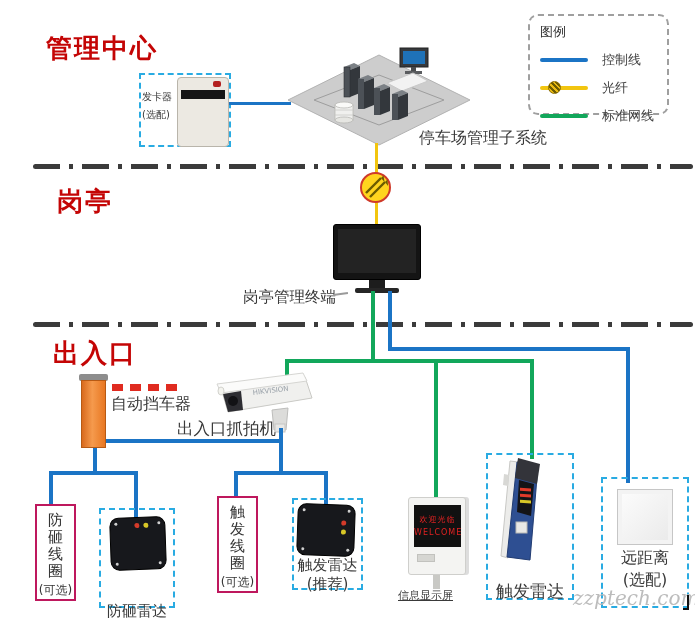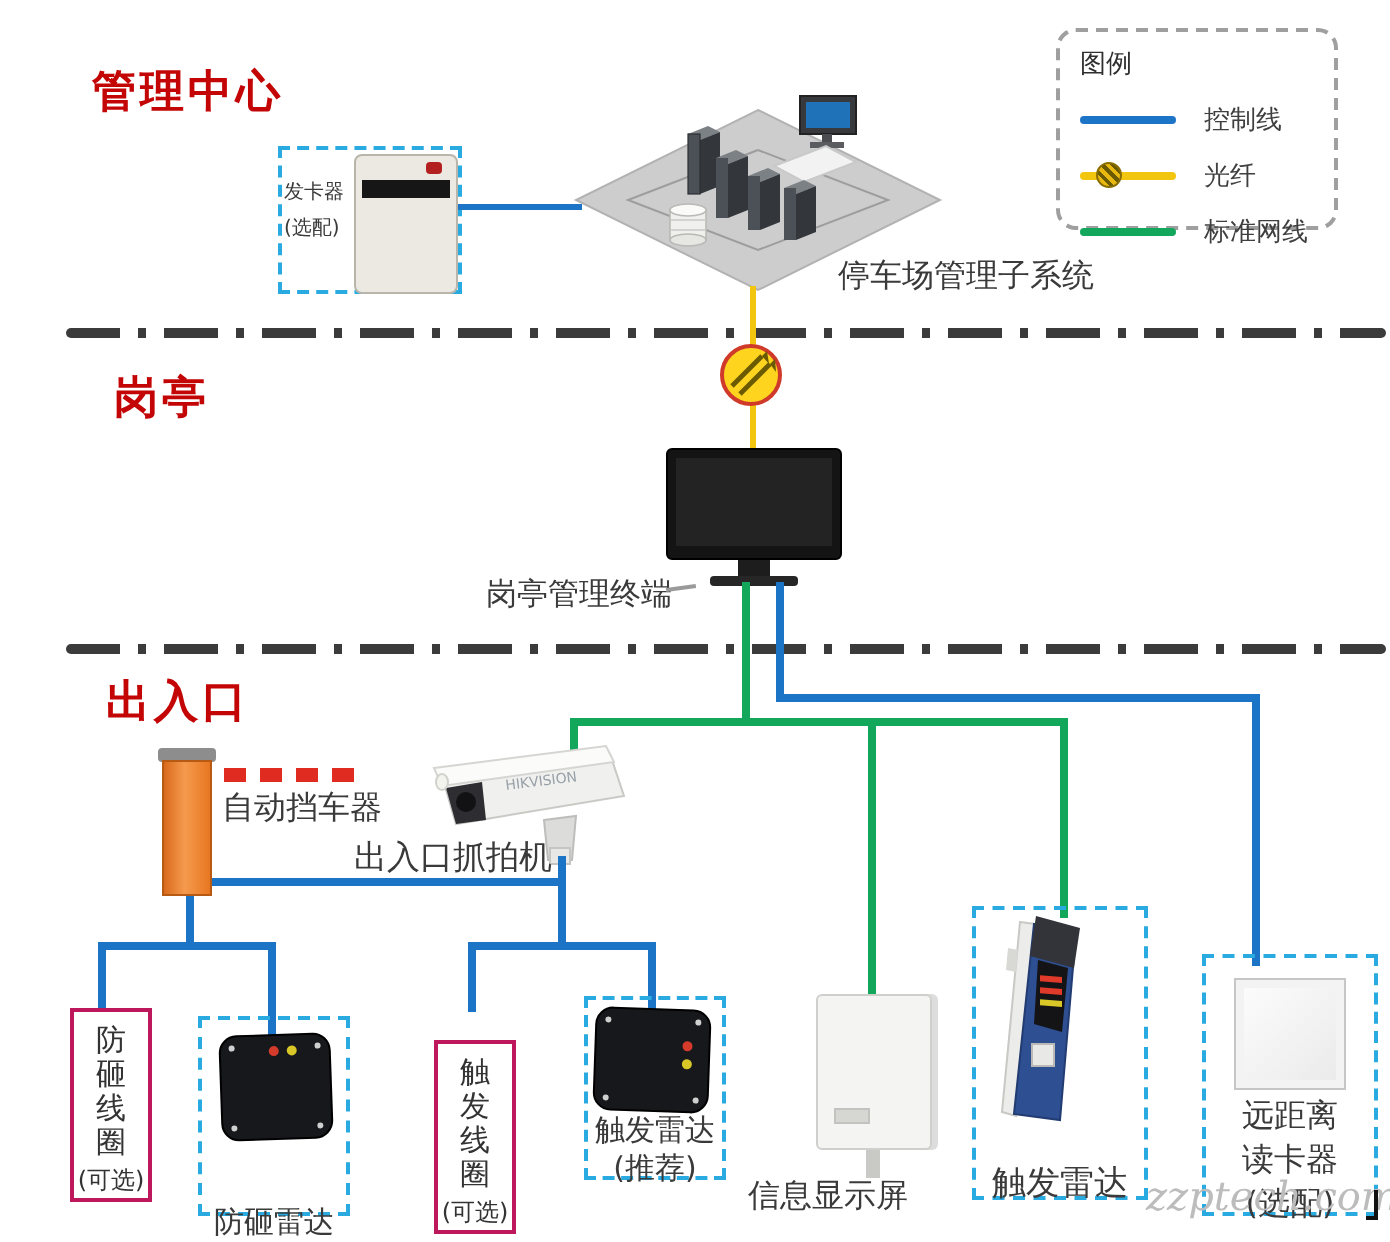--- a/index.html
+++ b/index.html
@@ -1,20 +1,20 @@
 <!DOCTYPE html>
 <html><head>
 <meta charset="utf-8">
 <style>
   * { margin:0; padding:0; box-sizing:border-box; }
   html,body { background:#ffffff; }
   body { font-family:"DejaVu Sans","Liberation Sans",sans-serif; }
   #stage { position:relative; width:695px; height:621px; background:#ffffff; overflow:hidden; }
 
-  .section-title { position:absolute; font-weight:bold; color:#c40505; font-size:22px; letter-spacing:2px; }
+  .section-title { position:absolute; font-weight:bold; color:#c40505; font-size:26px; letter-spacing:2px; }
   .divider { position:absolute; left:33px; width:660px; height:5px; border-radius:3px;
              background:repeating-linear-gradient(90deg,#3b3b3b 0 27px,transparent 27px 36px,#3b3b3b 36px 40px,transparent 40px 49px); }
 
   .lbl { position:absolute; color:#3a3a3a; white-space:nowrap; }
 
   
   .line { position:absolute; }
   .blue { background:#1b74c5; }
   .green { background:#12a75b; }
   .yellow { background:#f2c50f; }
@@ -223,63 +223,66 @@
     <span class="screw" style="left:4px; top:4px;"></span>
     <span class="screw" style="right:4px; top:4px;"></span>
     <span class="screw" style="left:4px; bottom:4px;"></span>
     <span class="screw" style="right:4px; bottom:4px;"></span>
   </div>
   <div class="lbl" style="left:99px; top:602px; width:76px; text-align:center; font-size:15px; line-height:19px; white-space:normal;">
     <div>防砸雷达</div>
     <div>(可选)</div>
   </div>
 
-  <div class="coilbox" style="left:217px; top:520px;">
+  <div class="coilbox" style="left:217px; top:496px;">
     <span class="vchars">触发线圈</span>
     <span class="vnote">(可选)</span>
   </div>
 
   <div class="optbox" style="left:292px; top:498px; width:71px; height:92px;"></div>
   <div class="radar" style="left:297px; top:504px; width:58px; height:52px; transform:rotate(2deg);">
     <span class="led1" style="right:8px; top:15px;"></span>
     <span class="led2" style="right:8px; top:24px;"></span>
     <span class="screw" style="left:4px; top:4px;"></span>
     <span class="screw" style="right:4px; top:4px;"></span>
     <span class="screw" style="left:4px; bottom:4px;"></span>
     <span class="screw" style="right:4px; bottom:4px;"></span>
   </div>
   <div class="lbl" style="left:292px; top:556px; width:71px; text-align:center; font-size:15px; line-height:19px; white-space:normal;">
     <div>触发雷达</div>
     <div>(推荐)</div>
   </div>
 
   <div class="kiosk">
+    <div class="kscreen">
+      <div class="kline1">欢迎光临</div>
+      <div class="kline2">WELCOME</div>
+    </div>
     <div class="slot"></div>
   </div>
   <div class="kiosk-pole"></div>
-  <div class="lbl" style="left:374px; top:588px; font-size:16px;">信息显示屏</div>
+  <div class="lbl" style="left:398px; top:588px; font-size:11px;text-decoration:underline;">信息显示屏</div>
 
   <div class="optbox" style="left:486px; top:453px; width:88px; height:147px;"></div>
   <svg style="position:absolute; left:496px; top:456px;" width="56" height="110" viewBox="0 0 56 110">
     <polygon points="14,5 22,6 12,102 5,100" fill="#ececea" stroke="#c8c8c5"></polygon>
     <polygon points="21,6 42,10 34,104 11,101" fill="#2e4f92" stroke="#223c72"></polygon>
     <polygon points="22,2 44,8 41,28 19,22" fill="#33343a"></polygon>
     <polygon points="23,24 38,28 35,60 21,56" fill="#141417"></polygon>
     <rect x="24" y="30" width="11" height="3" fill="#e03a2a" transform="skewY(4)"></rect>
     <rect x="24" y="36" width="11" height="3" fill="#e03a2a" transform="skewY(4)"></rect>
     <rect x="24" y="42" width="11" height="3" fill="#d8c727" transform="skewY(4)"></rect>
     <rect x="20" y="66" width="11" height="11" fill="#e8e8e6" stroke="#b9b9b5"></rect>
     <polygon points="8,18 13,19 12,30 7,29" fill="#d8d8d5"></polygon>
   </svg>
   <div class="lbl" style="left:486px; top:580px; width:88px; text-align:center; font-size:17px;">触发雷达</div>
 
   <div class="optbox" style="left:601px; top:477px; width:88px; height:131px;"></div>
   <div class="reader"></div>
   <div class="lbl" style="left:601px; top:547px; width:88px; text-align:center; font-size:16px; line-height:22px; white-space:normal;">
     <div>远距离</div>
-    <div>读卡器</div>
     <div>(选配)</div>
   </div>
 
   <div class="watermark">zzptech.com</div>
   <div class="cursor-mark"></div>
 
 </div>
 
 </body></html>

